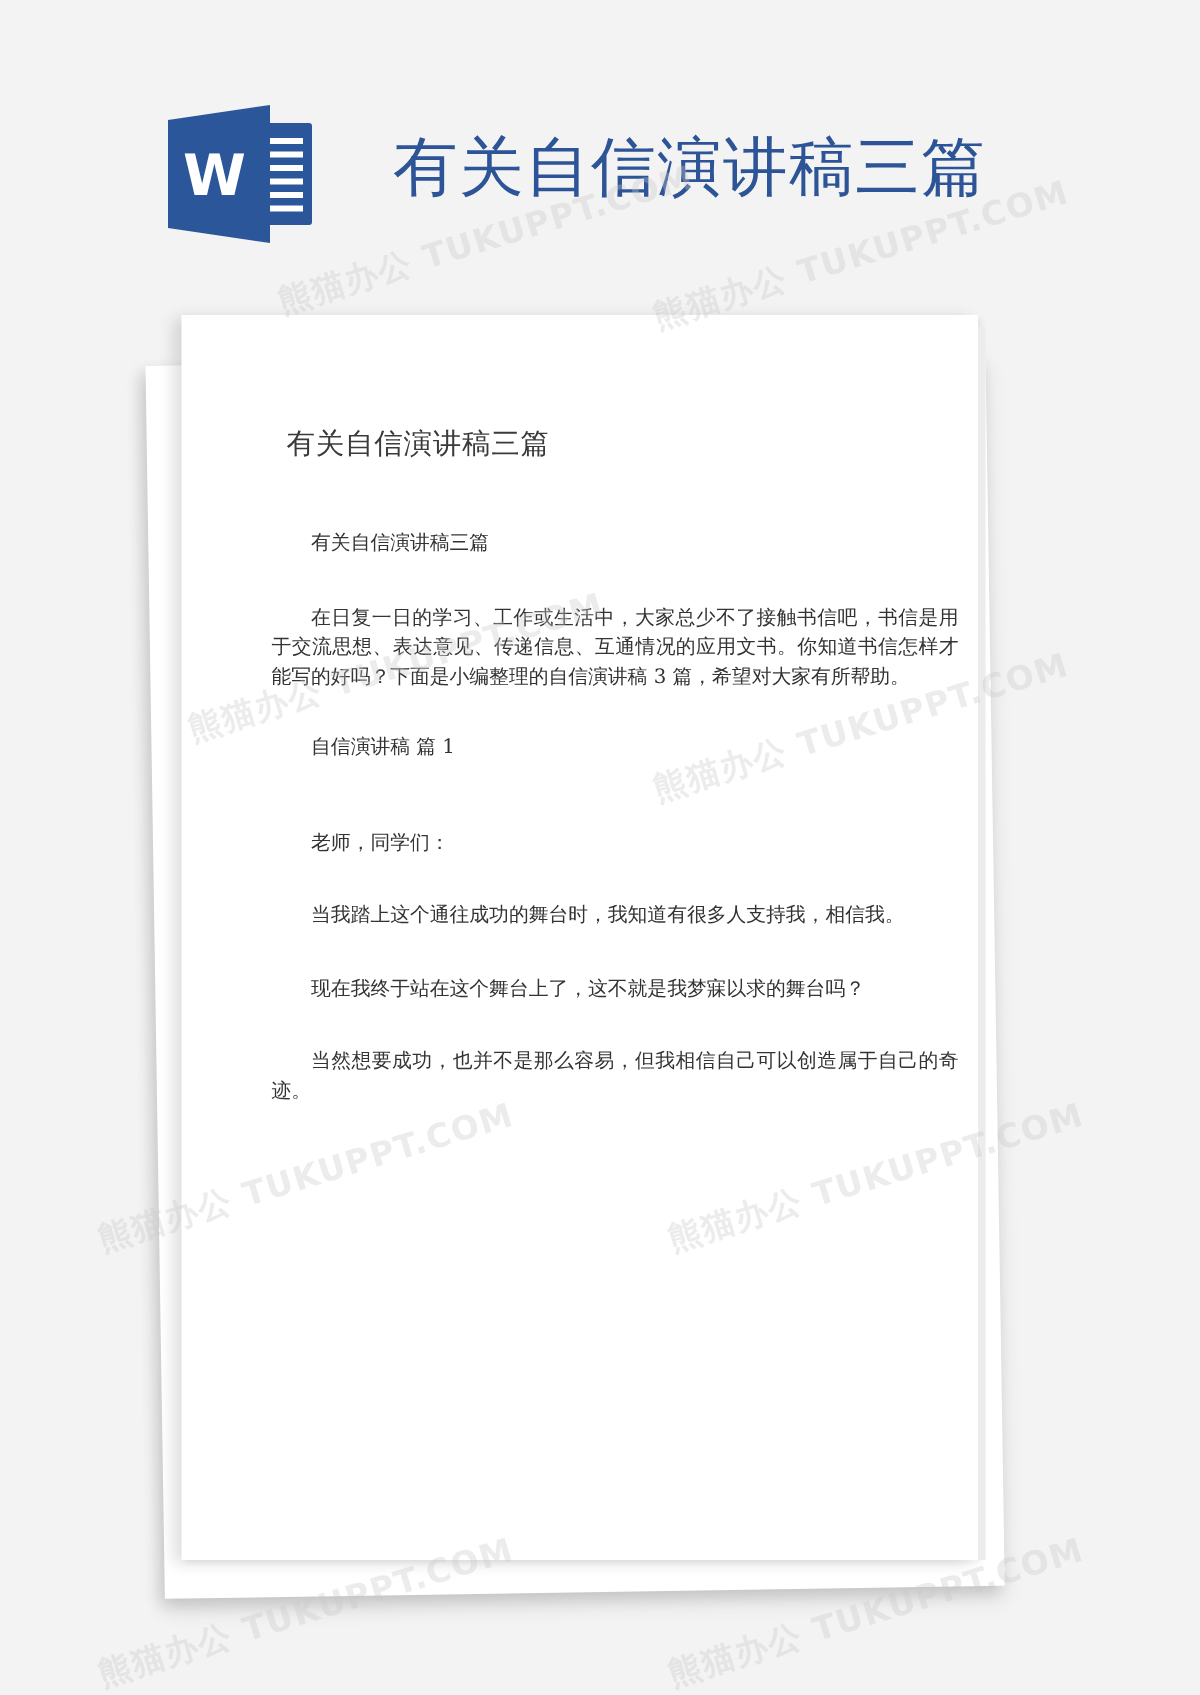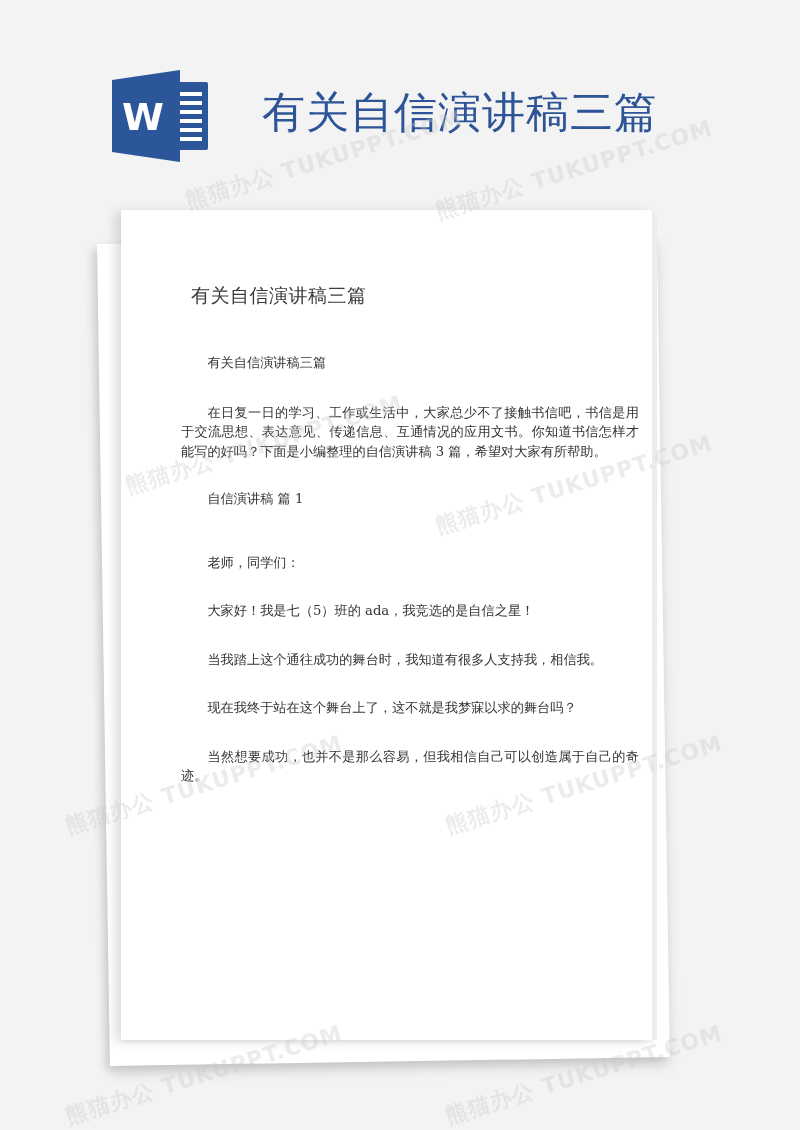--- a/index.html
+++ b/index.html
@@ -138,18 +138,17 @@
 <div class="front-page">
   <div class="page-edge"></div>
 
   <div class="doc-title">有关自信演讲稿三篇</div>
 
   <div class="doc-body">
     <p class="para subtitle">有关自信演讲稿三篇</p>
     <p class="para intro">在日复一日的学习、工作或生活中，大家总少不了接触书信吧，书信是用于交流思想、表达意见、传递信息、互通情况的应用文书。你知道书信怎样才能写的好吗？下面是小编整理的自信演讲稿 3 篇，希望对大家有所帮助。</p>
     <p class="para heading">自信演讲稿 篇 1</p>
     <p class="para gap-lg">老师，同学们：</p>
-    <p class="para gap-lg">大家好！我是七（5）班的 ada，我竞选的是自信之星！</p>
     <p class="para gap-lg">当我踏上这个通往成功的舞台时，我知道有很多人支持我，相信我。</p>
     <p class="para gap-lg">现在我终于站在这个舞台上了，这不就是我梦寐以求的舞台吗？</p>
     <p class="para gap-lg">当然想要成功，也并不是那么容易，但我相信自己可以创造属于自己的奇迹。</p>
   </div>
 </div>
 
 </body></html>

